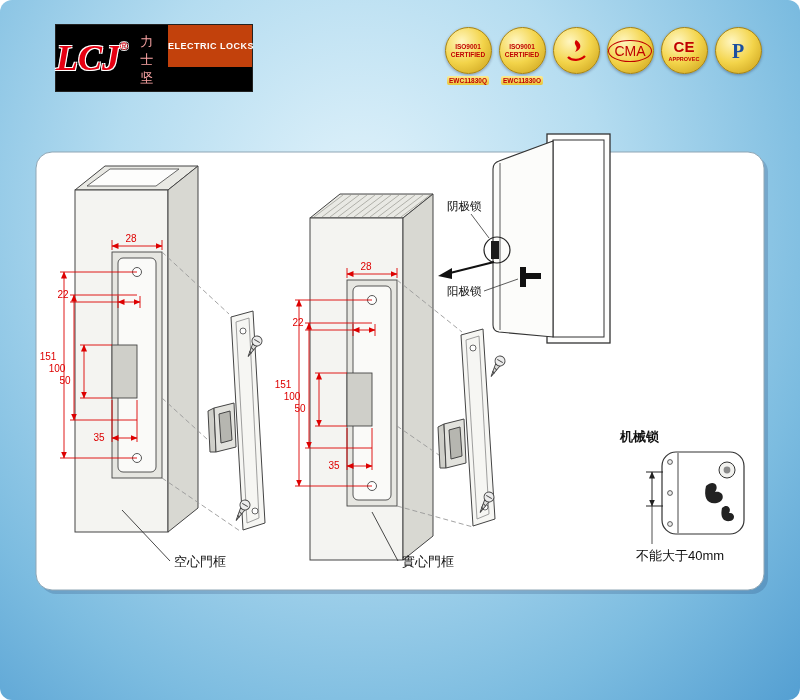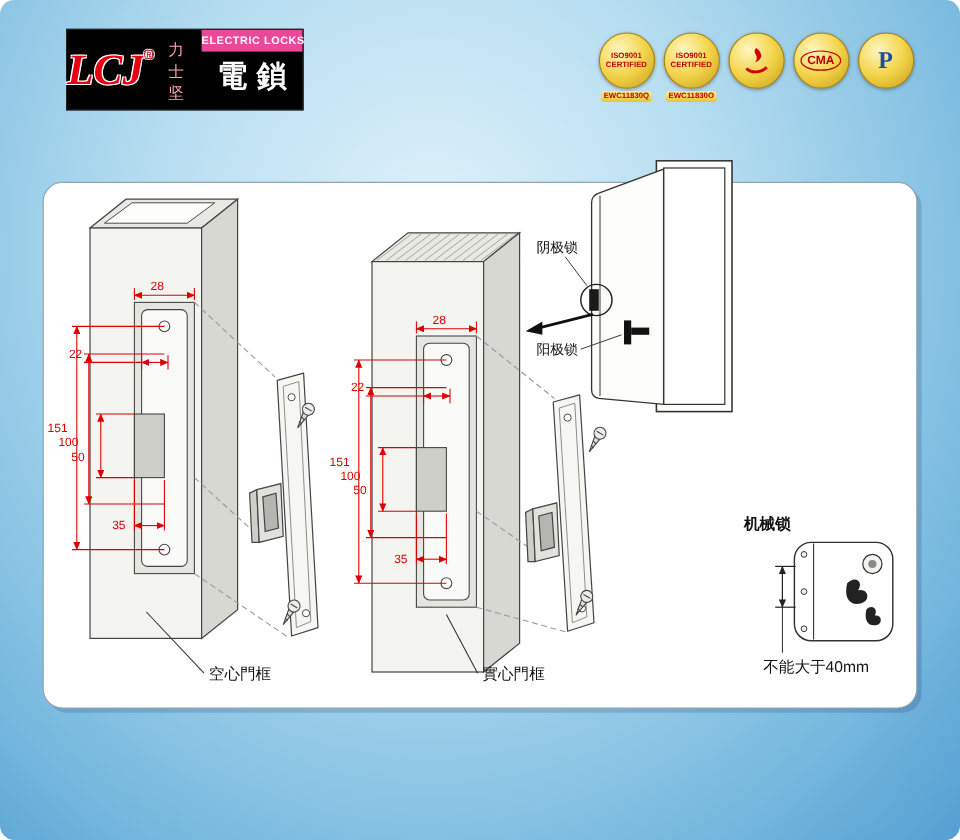--- a/index.html
+++ b/index.html
@@ -8,35 +8,35 @@
         background:radial-gradient(ellipse at 45% 30%, #e2f3fb 0%, #b4dcf0 40%, #7cbce0 75%, #549fd2 100%);}
   
   .logo{position:absolute;left:55px;top:24px;width:196px;height:66px;background:#000;display:flex;border:1px solid #222;}
   .logo-left{width:112px;display:flex;flex-direction:row;align-items:center;justify-content:center;}
   .lcj-text{font:italic bold 36px "Liberation Serif",serif;color:#e60012;line-height:1;
             text-shadow:-1px -1px 0 #fff,1px -1px 0 #fff,-1px 1px 0 #fff,1px 1px 0 #fff;}
   .lcj-reg{font-size:11px;font-style:normal;vertical-align:top;color:#e60012;
             text-shadow:-1px -1px 0 #fff,1px -1px 0 #fff,-1px 1px 0 #fff,1px 1px 0 #fff;}
   .lcj-cn{color:#fca5a5;font-size:13px;letter-spacing:12px;margin-top:3px;padding-left:12px;}
   .logo-right{width:84px;display:flex;flex-direction:column;}
-  .electric{background:#ec4899;color:#fff;font-size:9px;font-weight:bold;text-align:center;
-            padding:4px 0;letter-spacing:0.5px;white-space:nowrap;}
+  .electric{background:#c2410c;color:#fff;font-size:9px;font-weight:bold;text-align:center;
+            padding:16px 0;letter-spacing:0.5px;white-space:nowrap;}
   .diansuo{color:#fff;font-size:25px;font-weight:bold;text-align:center;letter-spacing:8px;
            padding-left:8px;margin-top:4px;}
   
   .badges{position:absolute;right:38px;top:27px;display:flex;gap:6px;}
   .badge{width:48px;display:flex;flex-direction:column;align-items:center;}
   .badge-circle{width:45px;height:45px;border-radius:50%;
      background:radial-gradient(circle at 35% 30%, #fff6c0 0%, #f3d44a 50%, #c79c17 100%);
      border:1px solid #a8820e;box-shadow:0 1px 3px rgba(0,0,40,.35);
      display:flex;flex-direction:column;align-items:center;justify-content:center;}
   .badge-tiny{font-size:6.5px;font-weight:bold;color:#c00000;line-height:1.2;text-align:center;}
   .badge-code{font-size:6.5px;color:#c00000;font-weight:bold;margin-top:2px;
      background:linear-gradient(#fdeb90,#e8c437);padding:1px 2px;border-radius:2px;white-space:nowrap;}
-  .cma-oval{border:1.5px solid #c00000;border-radius:50%;padding:2px 5px;font-size:10px;font-weight:bold;color:#c00000;}
+  .cma-oval{border:1.5px solid #c00000;border-radius:50%;padding:2px 5px;font-size:14px;font-weight:normal;color:#c00000;}
   .ce-big{font-size:15px;font-weight:bold;color:#c00000;line-height:1;}
   .ce-sub{font-size:5.5px;font-weight:bold;color:#c00000;margin-top:2px;}
   .p-logo{font:bold 20px "Liberation Serif",serif;color:#1a4fa0;line-height:1;}
   
   .dim-t{font:10px "Liberation Sans",sans-serif;fill:#dd0000;}
   .cn-t{font:13px "Liberation Sans",sans-serif;fill:#111;}
   .cn-s{font:11.5px "Liberation Sans",sans-serif;fill:#111;}
   .cn-b{font:bold 13px "Liberation Sans",sans-serif;fill:#111;}
 </style>
 </head>
@@ -46,21 +46,20 @@
 
   <div class="logo">
     <div class="logo-left">
       <div>
         <span class="lcj-text">LCJ</span><span class="lcj-reg">®</span>
       </div>
       <div class="lcj-cn">力士坚</div>
     </div>
     <div class="logo-right">
       <div class="electric">ELECTRIC LOCKS</div>
-      <div class="diansuo">電鎖</div>
     </div>
   </div>
 
   <div class="badges">
     <div class="badge">
       <div class="badge-circle">
         <span class="badge-tiny">ISO9001</span>
         <span class="badge-tiny">CERTIFIED</span>
       </div>
       <span class="badge-code">EWC11830Q</span>
@@ -76,20 +75,26 @@
       <div class="badge-circle">
         <svg width="28" height="28" viewBox="0 0 28 28">
           <path d="M14,3 C10,8 18,9 13,15 C21,12 19,6 14,3 Z" fill="#d40000"></path>
           <path d="M6,20 C10,24 18,24 23,19" stroke="#d40000" stroke-width="2.4" fill="none"></path>
         </svg>
       </div>
     </div>
     <div class="badge">
       <div class="badge-circle">
         <span class="cma-oval">CMA</span>
+      </div>
+    </div>
+    <div class="badge">
+      <div class="badge-circle">
+        <span class="ce-big">CE</span>
+        <span class="ce-sub">APPROVEC</span>
       </div>
     </div>
     <div class="badge">
       <div class="badge-circle">
         <span class="p-logo">P</span>
       </div>
     </div>
   </div>
 
   <svg width="800" height="700" viewBox="0 0 800 700" style="position:absolute;left:0;top:0;">

